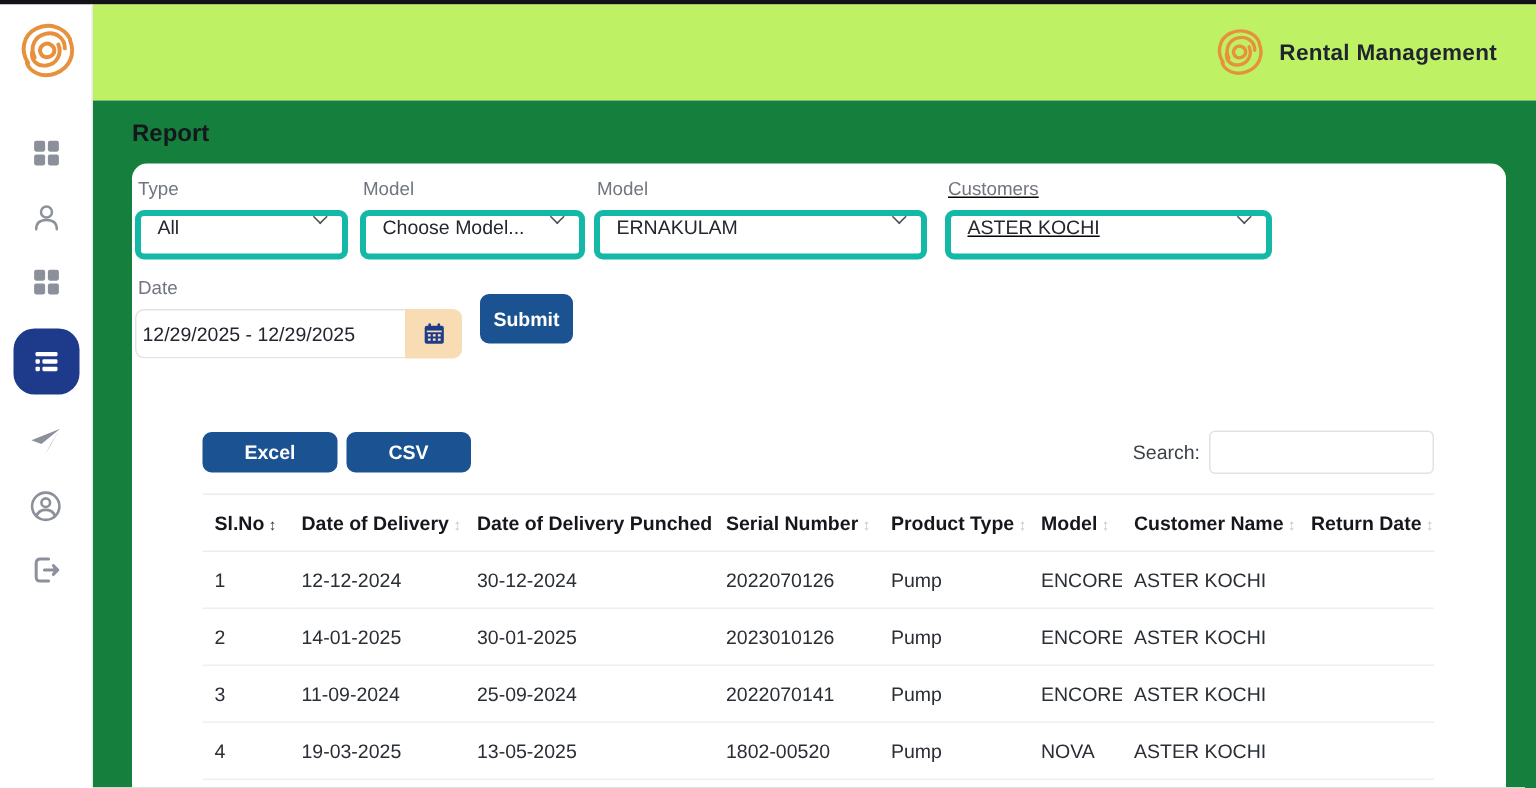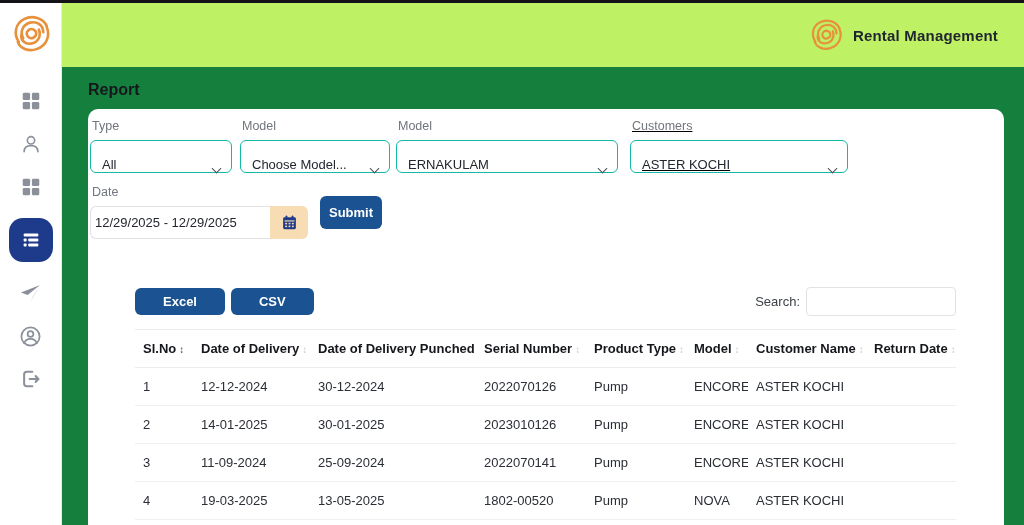--- a/index.html
+++ b/index.html
@@ -31,22 +31,22 @@
   .card { background: #fff; border-radius: 10px 10px 0 0; padding: 10px 2px 0 2px; height: 430px; }
 
   
   .filter-row { display: flex; align-items: flex-start; }
   .f-col { display: flex; flex-direction: column; }
   .f-label { font-size: 12.5px; color: #70757e; margin: 0 0 7px 2px; }
   .w-type { width: 142px; margin-right: 8px; }
   .w-model { width: 150px; margin-right: 6px; }
   .w-branch { width: 222px; margin-right: 12px; }
   .w-cust { width: 218px; text-decoration: underline; }
-  .select { height: 33px; border: 1px solid #14b8a6; border-radius: 6px; background: #fff;
-            display: flex; align-items: flex-end; justify-content: space-between;
+  .select { height: 33px; border: 4px solid #14b8a6; border-radius: 6px; background: #fff;
+            display: flex; align-items: flex-start; justify-content: space-between;
             padding: 0 11px; cursor: pointer; }
   .select-value { font-size: 13px; color: #23262e; }
   .chev { width: 7px; height: 7px; border-right: 1.6px solid #4b5058; border-bottom: 1.6px solid #4b5058;
           transform: rotate(45deg); margin-top: -3px; flex-shrink: 0; }
 
   .filter-row2 { margin-top: 12px; display: flex; align-items: center; }
   .date-group { display: flex; }
   .date-input { width: 180px; height: 33px; border: 1px solid #e2e2e6; border-right: none;
                 border-radius: 6px 0 0 6px; padding: 0 4px; font-size: 13px; color: #23262e;
                 font-family: "Liberation Sans", sans-serif; outline: none; }

